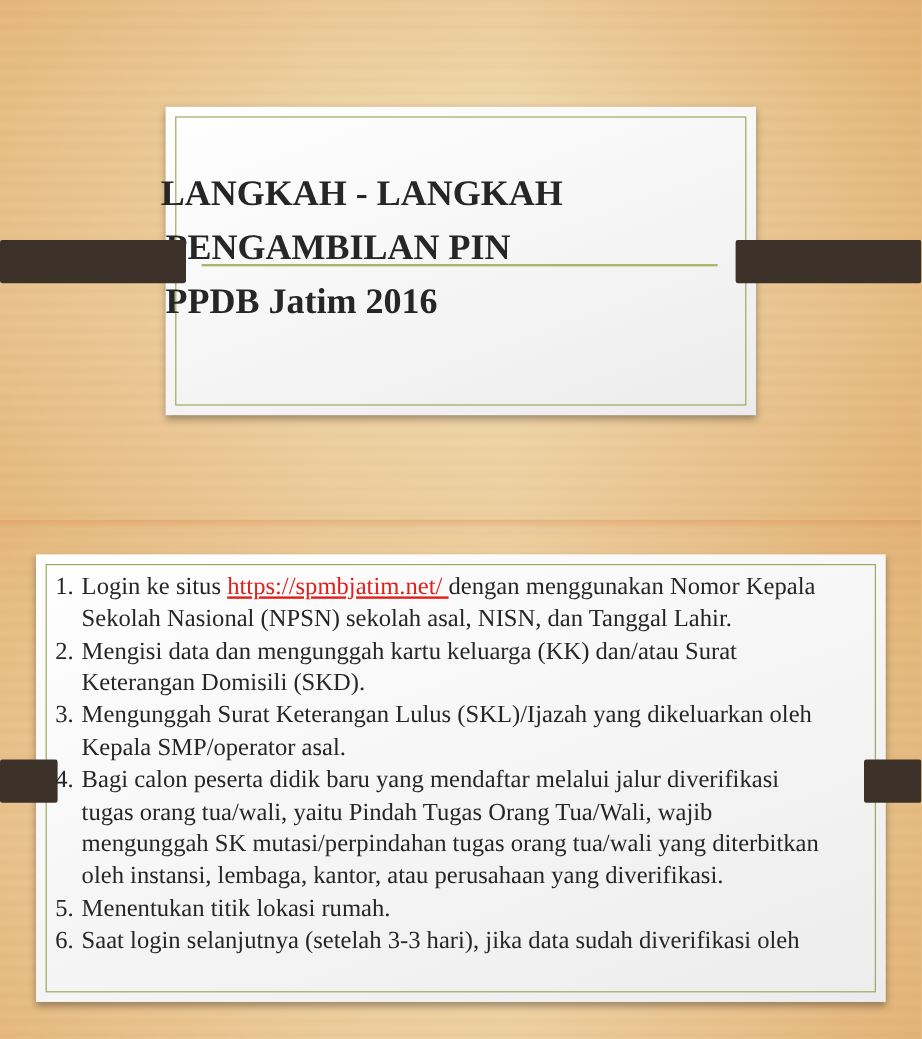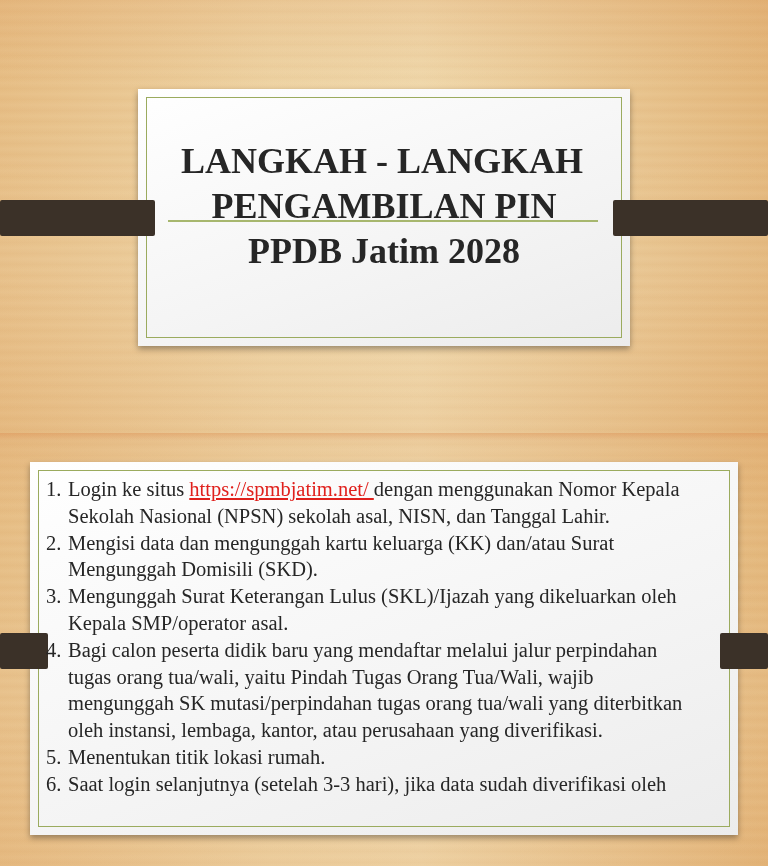--- a/index.html
+++ b/index.html
@@ -31,23 +31,23 @@
       z-index: 2;
     }
     .card .inner {
       position: absolute; left: 8px; top: 8px; right: 8px; bottom: 8px;
       border: 1.5px solid #9bab5e;
     }
 
     
     #title-card { left: 138px; top: 89px; width: 492px; height: 257px; }
     .title-text {
-      position: absolute; left: 0; right: 0; top: 50px; text-align: center;
+      position: absolute; left: 0; right: 0; top: 50px; text-align: left;
       font-family: "Liberation Serif", serif; font-weight: bold; color: #262626;
-      font-size: 36px; line-height: 45px;
+      font-size: 30px; line-height: 45px;
     }
     .title-text .line { display: block; white-space: nowrap; }
     .title-text .line1 { margin-left: -4px; }
     .title-divider { position: absolute; left: 30px; top: 131px; width: 430px; height: 1.5px; background: #a7b76e; }
 
     
     #content-card { left: 30px; top: 29px; width: 708px; height: 373px; }
     .steps {
       position: absolute; left: 16px; top: 12px; width: 710px;
       font-family: "Liberation Serif", serif; color: #262626;
@@ -63,21 +63,21 @@
 <section class="slide" id="slide-1">
   <div class="bar" style="left:0; top:200px; width:155px;"></div>
   <div class="bar" style="left:613px; top:200px; width:155px;"></div>
 
   <div class="card" id="title-card">
     <div class="inner"></div>
     <div class="title-divider"></div>
     <h1 class="title-text">
       <span class="line line1">LANGKAH - LANGKAH</span>
       <span class="line">PENGAMBILAN PIN</span>
-      <span class="line">PPDB Jatim 2028</span>
+      <span class="line">PPDB Jatim 2016</span>
     </h1>
   </div>
 </section>
 
 <section class="slide" id="slide-2">
   <div class="bar" style="left:0; top:200px; width:48px;"></div>
   <div class="bar" style="left:720px; top:200px; width:48px;"></div>
 
   <div class="card" id="content-card">
     <div class="inner"></div>
@@ -85,30 +85,30 @@
 
   <ol class="steps" style="left:46px; top:43px; z-index:4;">
     <li>
       <span class="num">1.</span>
       <div><span>Login ke situs </span><span class="link">https://spmbjatim.net/ </span><span>dengan menggunakan Nomor Kepala</span></div>
       <div>Sekolah Nasional (NPSN) sekolah asal, NISN, dan Tanggal Lahir.</div>
     </li>
     <li>
       <span class="num">2.</span>
       <div>Mengisi data dan mengunggah kartu keluarga (KK) dan/atau Surat</div>
-      <div>Mengunggah Domisili (SKD).</div>
+      <div>Keterangan Domisili (SKD).</div>
     </li>
     <li>
       <span class="num">3.</span>
       <div>Mengunggah Surat Keterangan Lulus (SKL)/Ijazah yang dikeluarkan oleh</div>
       <div>Kepala SMP/operator asal.</div>
     </li>
     <li>
       <span class="num">4.</span>
-      <div>Bagi calon peserta didik baru yang mendaftar melalui jalur perpindahan</div>
+      <div>Bagi calon peserta didik baru yang mendaftar melalui jalur diverifikasi</div>
       <div>tugas orang tua/wali, yaitu Pindah Tugas Orang Tua/Wali, wajib</div>
       <div>mengunggah SK mutasi/perpindahan tugas orang tua/wali yang diterbitkan</div>
       <div>oleh instansi, lembaga, kantor, atau perusahaan yang diverifikasi.</div>
     </li>
     <li>
       <span class="num">5.</span>
       <div>Menentukan titik lokasi rumah.</div>
     </li>
     <li>
       <span class="num">6.</span>

